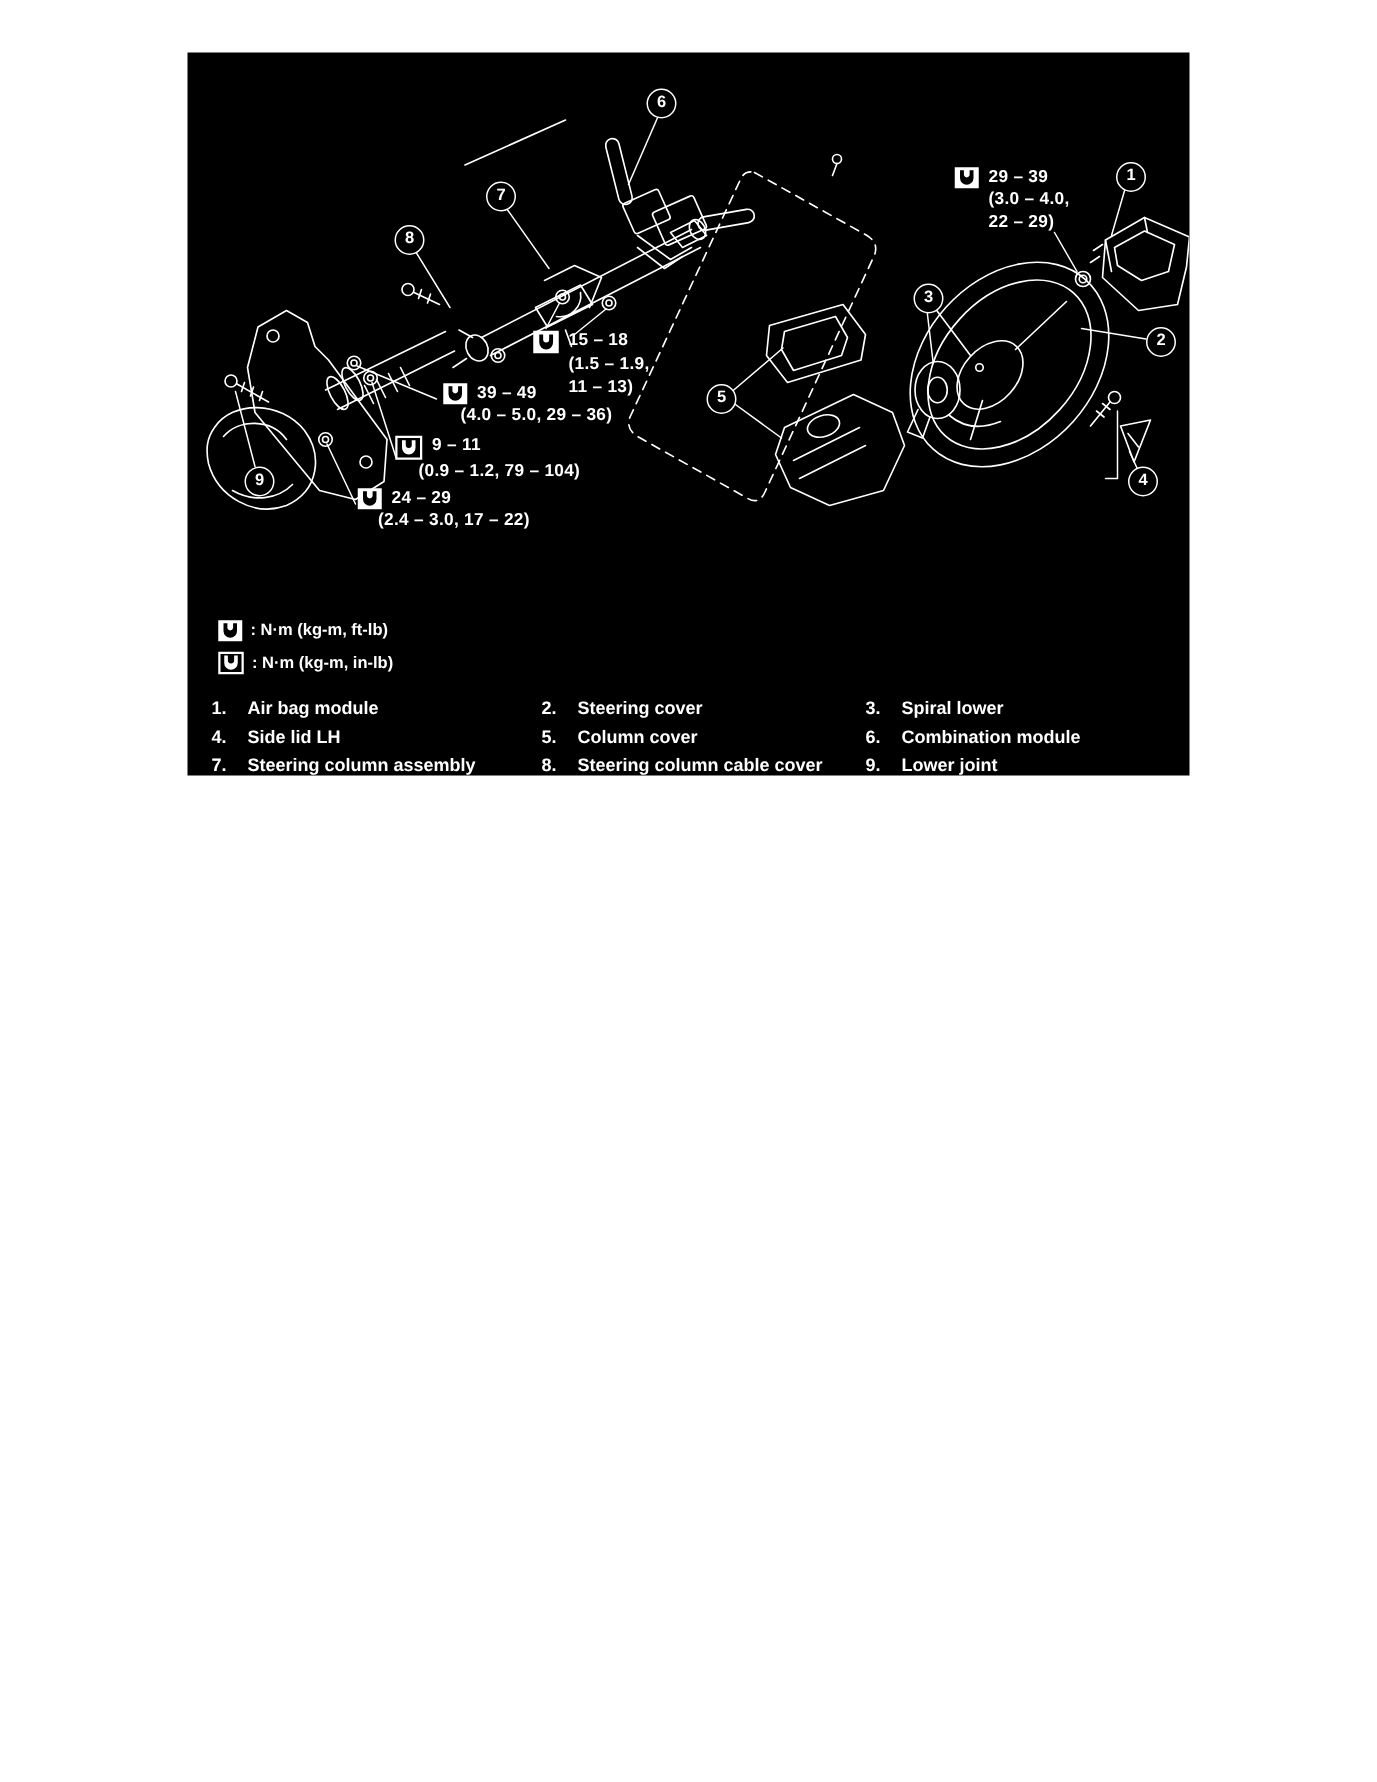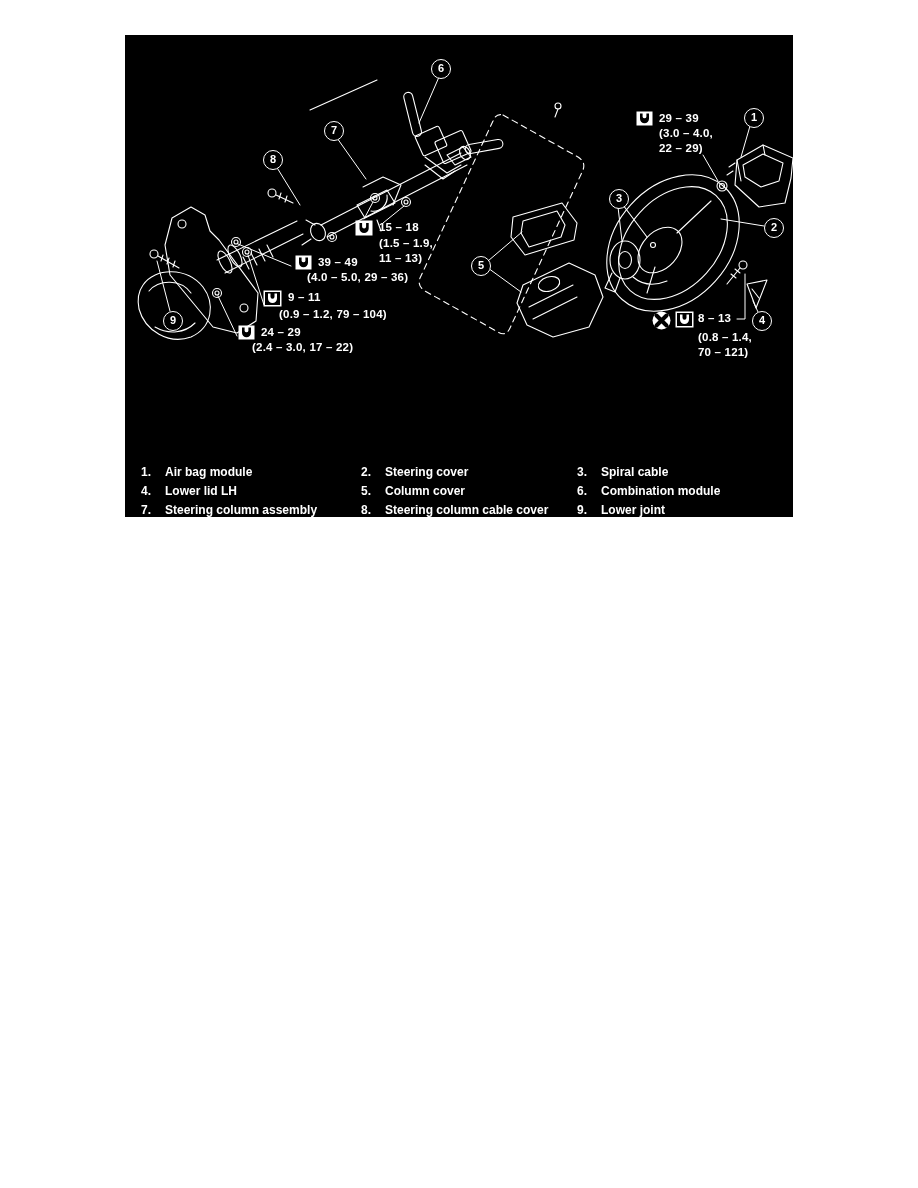--- a/index.html
+++ b/index.html
@@ -216,54 +216,55 @@
     <div class="r1">
       <svg class="ticon" width="17" height="15">
           <rect x="0.5" y="0.5" width="16" height="14" fill="#fff"></rect>
           <path d="M4,2.5 h2.6 v3.4 a2,2 0 0 0 3.8,0 V2.5 H13 v5.2 a4.5,4.5 0 1 1 -9,0 Z" fill="#000"></path>
         </svg>
       <span>24 – 29</span>
     </div>
     <div style="margin-left:14px">(2.4 – 3.0, 17 – 22)</div>
   </div>
 
-  <div class="spec" style="left:527px;top:276px">
-    <div class="r1" style="gap:4px">
-      <svg class="ticon" width="19" height="19">
-          <circle cx="9.5" cy="9.5" r="9" fill="#fff"></circle>
-          <path d="M4.5,4.5 L14.5,14.5 M14.5,4.5 L4.5,14.5" stroke="#000" stroke-width="4" stroke-linecap="round"></path>
-        </svg>
-      <svg class="ticon" width="19" height="17">
-          <rect x="0.5" y="0.5" width="18" height="16" fill="#fff"></rect>
-          <rect x="2" y="2" width="15" height="13" fill="#000"></rect>
-          <path d="M5,3.5 h2.5 v3.2 a2,2 0 0 0 4,0 V3.5 H14 v5 a4.4,4.4 0 1 1 -9,0 Z" fill="#fff"></path>
-        </svg>
-      <span>8 – 13</span>
-    </div>
-    <div style="margin-left:46px">(0.8 – 1.4,</div>
-    <div style="margin-left:46px">70 – 121)</div>
-  </div>
-
+
+  <div class="legend">
+    <div class="legend-row">
+      <svg class="ticon" width="17" height="15">
+          <rect x="0.5" y="0.5" width="16" height="14" fill="#fff"></rect>
+          <path d="M4,2.5 h2.6 v3.4 a2,2 0 0 0 3.8,0 V2.5 H13 v5.2 a4.5,4.5 0 1 1 -9,0 Z" fill="#000"></path>
+        </svg>
+      <span>: N·m (kg-m, ft-lb)</span>
+    </div>
+    <div class="legend-row">
+      <svg class="ticon" width="18" height="16">
+          <rect x="0.5" y="0.5" width="17" height="15" fill="#fff"></rect>
+          <rect x="2" y="2" width="14" height="12" fill="#000"></rect>
+          <path d="M4.5,3 h2.4 v3.2 a2,2 0 0 0 4.2,0 V3 h2.4 v5 a4.4,4.4 0 1 1 -9,0 Z" fill="#fff"></path>
+        </svg>
+      <span>: N·m (kg-m, in-lb)</span>
+    </div>
+  </div>
 
   <div class="parts">
     <div class="part">
         <span class="n">1.</span>
         <span>Air bag module</span>
       </div>
     <div class="part">
         <span class="n">2.</span>
         <span>Steering cover</span>
       </div>
     <div class="part">
         <span class="n">3.</span>
-        <span>Spiral cable</span>
+        <span>Spiral lower</span>
       </div>
     <div class="part">
         <span class="n">4.</span>
-        <span>Lower lid LH</span>
+        <span>Side lid LH</span>
       </div>
     <div class="part">
         <span class="n">5.</span>
         <span>Column cover</span>
       </div>
     <div class="part">
         <span class="n">6.</span>
         <span>Combination module</span>
       </div>
     <div class="part">

